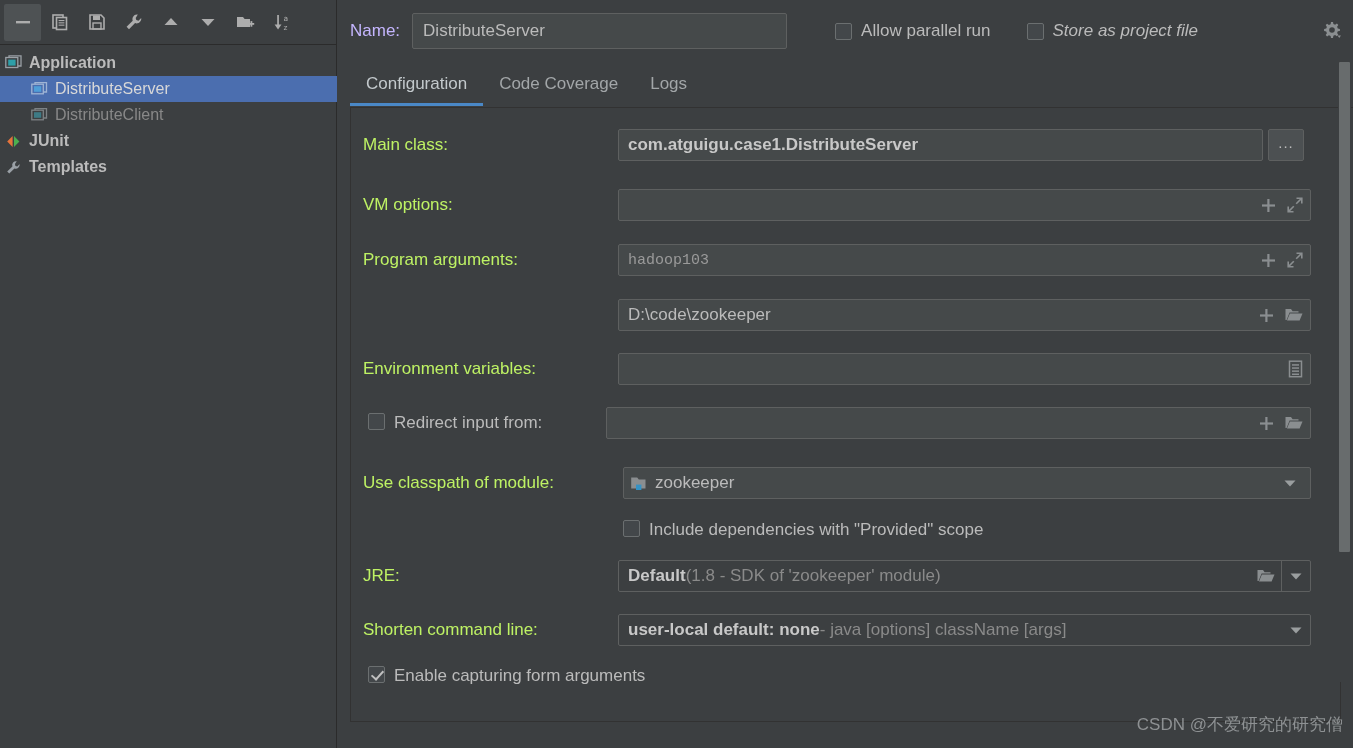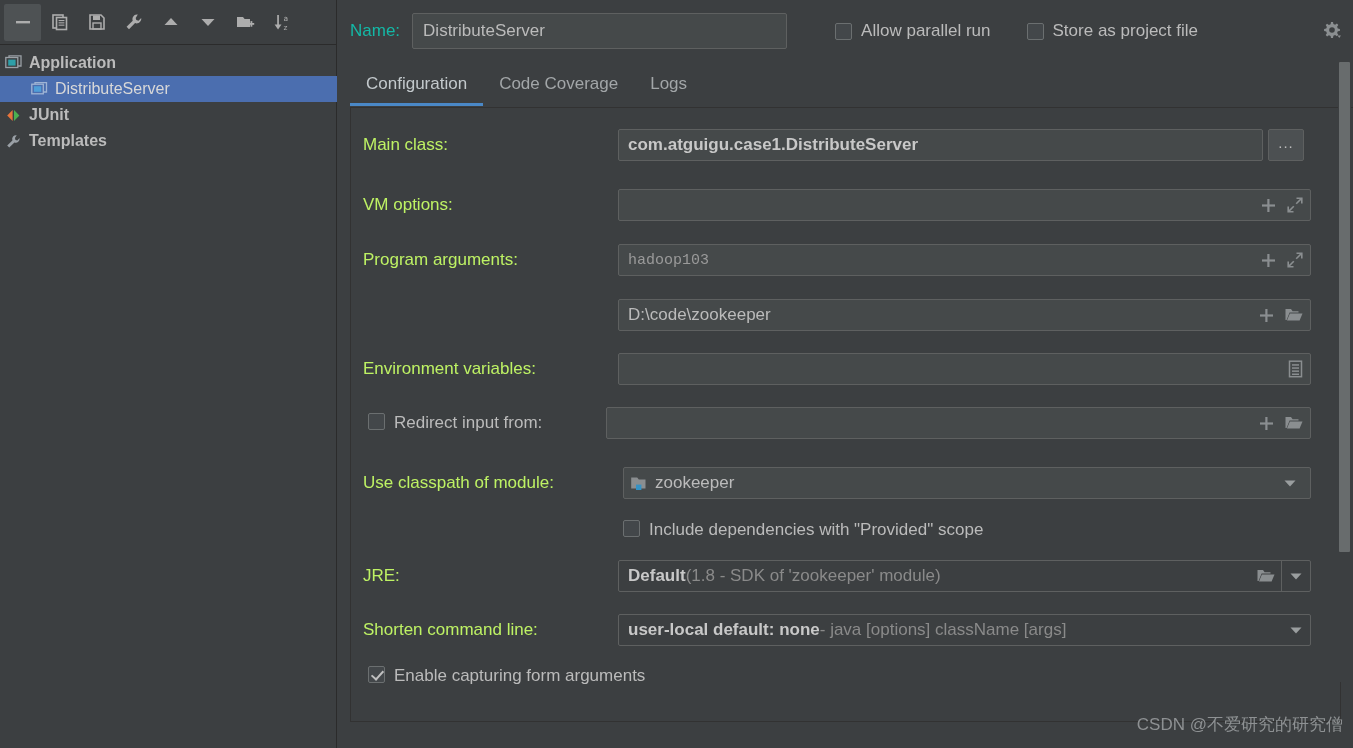--- a/index.html
+++ b/index.html
@@ -84,21 +84,21 @@
 
   #namebar {
     position: absolute;
     left: 0; top: 0;
     width: 1015px; height: 62px;
     display: flex;
     align-items: center;
   }
   #name-label {
     font-size: 17px;
-    color: #14b8a6;
+    color: #c4b5fd;
     margin-left: 12px;
     margin-right: 12px;
   }
   #name-input {
     width: 375px; height: 36px;
     background: #45494a;
     border: 1px solid #5e6060;
     border-radius: 2px;
     color: #bbbbbb;
     font-size: 17px;
@@ -108,21 +108,21 @@
   }
   .hdr-check {
     display: flex;
     align-items: center;
     font-size: 17px;
     color: #bbbbbb;
     cursor: pointer;
     white-space: nowrap;
   }
   #chk-parallel { margin-left: 48px; }
-  #chk-storefile { margin-left: 36px; }
+  #chk-storefile { margin-left: 36px; font-style: italic; }
 
   .cbox {
     width: 17px; height: 17px;
     border: 1px solid #6b6f70;
     background: #43474a;
     border-radius: 2px;
     margin-right: 9px;
     flex: 0 0 17px;
     display: flex; align-items: center; justify-content: center;
     position: relative;
@@ -407,20 +407,30 @@
         <span class="tree-ico">
           <svg width="17" height="17" viewBox="0 0 17 17">
             <rect x="0.8" y="3.2" width="11.5" height="9.6" fill="none" stroke="#9fb4d4" stroke-width="1.3"></rect>
             <rect x="3" y="5.2" width="7.2" height="5.6" fill="#4f9ed8"></rect>
             <path d="M4 3.2 V1.6 H15.5 V11 H12.3" fill="none" stroke="#9fb4d4" stroke-width="1.3"></path>
           </svg>
         </span>
         <span>DistributeServer</span>
       </div>
 
+      <div class="tree-row child dimmed">
+        <span class="tree-ico">
+          <svg width="17" height="17" viewBox="0 0 17 17">
+            <rect x="0.8" y="3.2" width="11.5" height="9.6" fill="none" stroke="#7d8285" stroke-width="1.3"></rect>
+            <rect x="3" y="5.2" width="7.2" height="5.6" fill="#3d7a85"></rect>
+            <path d="M4 3.2 V1.6 H15.5 V11 H12.3" fill="none" stroke="#7d8285" stroke-width="1.3"></path>
+          </svg>
+        </span>
+        <span>DistributeClient</span>
+      </div>
 
       <div class="tree-row group">
         <span class="tree-ico">
           <svg width="17" height="17" viewBox="0 0 17 17">
             <path d="M7.6 3 L7.6 14 L2.2 8.5 Z" fill="#e8743b"></path>
             <path d="M9.0 3 L9.0 14 L14.4 8.5 Z" fill="#4caf50"></path>
           </svg>
         </span>
         <span>JUnit</span>
       </div>

